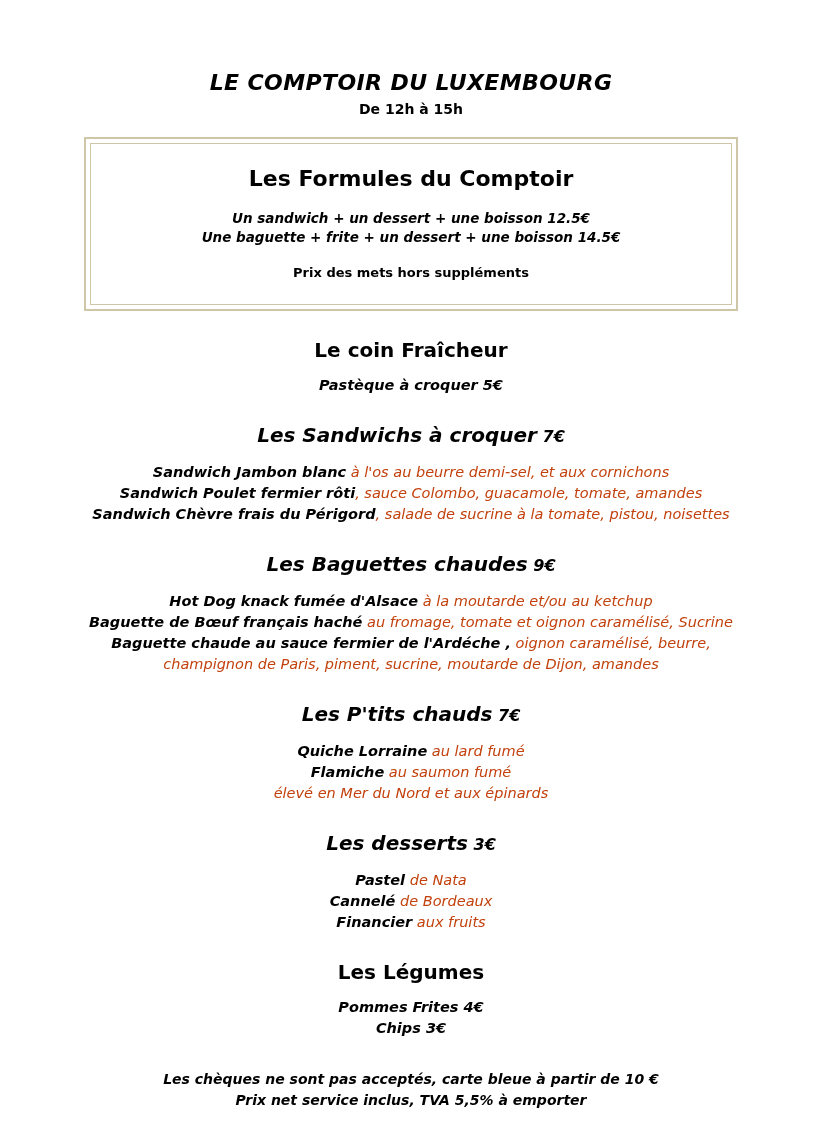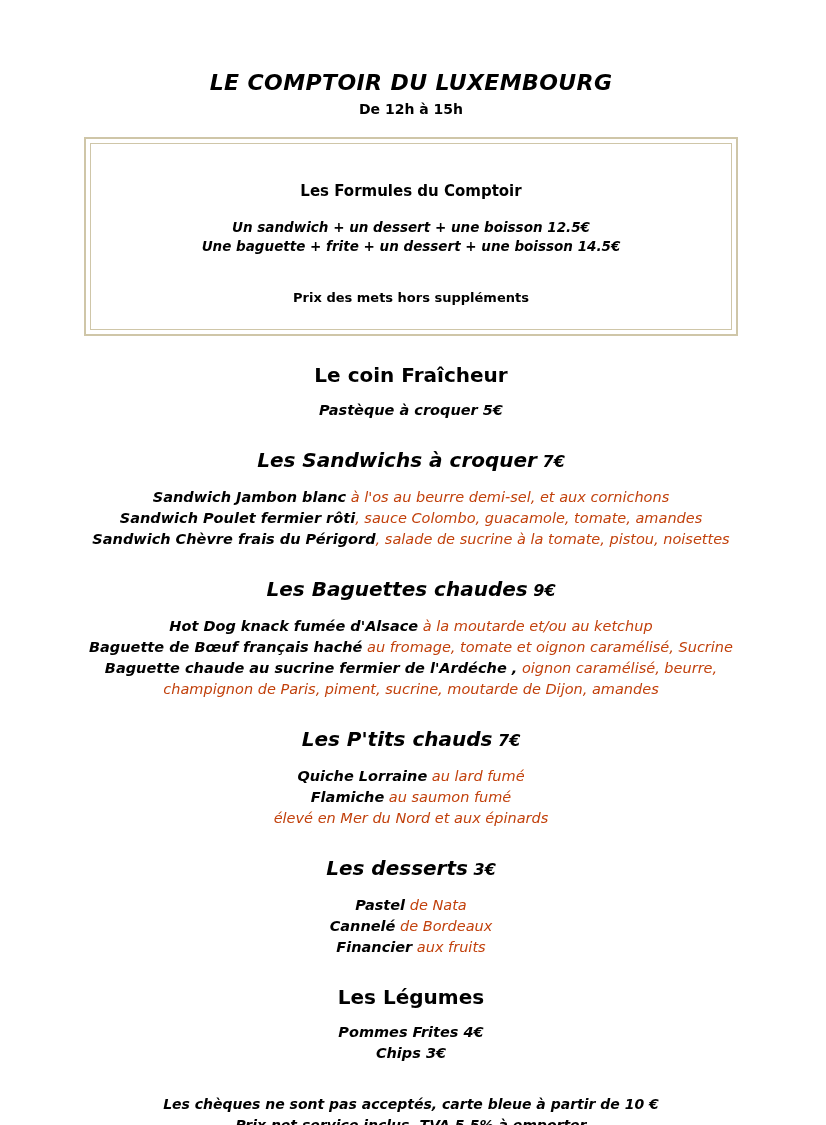--- a/index.html
+++ b/index.html
@@ -44,34 +44,34 @@
     border: 2px solid #cfc6a8;
     padding: 4px;
     margin: 0 36px 0 36px;
   }
   .formules-inner {
     border: 1px solid #cfc6a8;
     padding: 22px 10px 24px 10px;
     text-align: center;
   }
   .formules-title {
-    font-size: 15px;
+    font-size: 22px;
     font-weight: bold;
-    margin: 16px 0 18px 0;
+    margin: 0 0 18px 0;
   }
   .formules-line {
     font-size: 13.5px;
     font-weight: bold;
     font-style: italic;
     line-height: 19px;
   }
   .formules-note {
     font-size: 13px;
     font-weight: bold;
-    margin-top: 34px;
+    margin-top: 18px;
   }
 
   
   .section {
     text-align: center;
     margin-top: 26px;
   }
   .section-head {
     font-size: 20px;
     font-weight: bold;
@@ -136,21 +136,21 @@
       <div class="section">
         <div class="section-head"><span>Les Sandwichs à croquer</span><span class="price"> 7€</span></div>
         <div class="item"><b>Sandwich Jambon blanc</b><span class="light"> à l'os au beurre demi-sel, et aux cornichons</span></div>
         <div class="item"><b>Sandwich Poulet fermier rôti</b><span class="light">, sauce Colombo, guacamole, tomate, amandes</span></div>
         <div class="item"><b>Sandwich Chèvre frais du Périgord</b><span class="light">, salade de sucrine à la tomate, pistou, noisettes</span></div>
       </div>
       <div class="section">
         <div class="section-head"><span>Les Baguettes chaudes</span><span class="price"> 9€</span></div>
         <div class="item"><b>Hot Dog knack fumée d'Alsace</b><span class="light"> à la moutarde et/ou au ketchup</span></div>
         <div class="item"><b>Baguette de Bœuf français haché</b><span class="light"> au fromage, tomate et oignon caramélisé, Sucrine</span></div>
-        <div class="item"><b>Baguette chaude au sucrine fermier de l'Ardéche ,</b><span class="light">  oignon caramélisé, beurre,</span></div>
+        <div class="item"><b>Baguette chaude au sauce fermier de l'Ardéche ,</b><span class="light">  oignon caramélisé, beurre,</span></div>
         <div class="item"><span class="light">champignon de Paris, piment, sucrine, moutarde de Dijon, amandes</span></div>
       </div>
       <div class="section">
         <div class="section-head"><span>Les P'tits chauds</span><span class="price"> 7€</span></div>
         <div class="item"><b>Quiche Lorraine</b><span class="light"> au lard fumé</span></div>
         <div class="item"><b>Flamiche</b><span class="light"> au saumon fumé</span></div>
         <div class="item"><span class="light">élevé en Mer du Nord et aux épinards</span></div>
       </div>
       <div class="section">
         <div class="section-head"><span>Les desserts</span><span class="price"> 3€</span></div>

